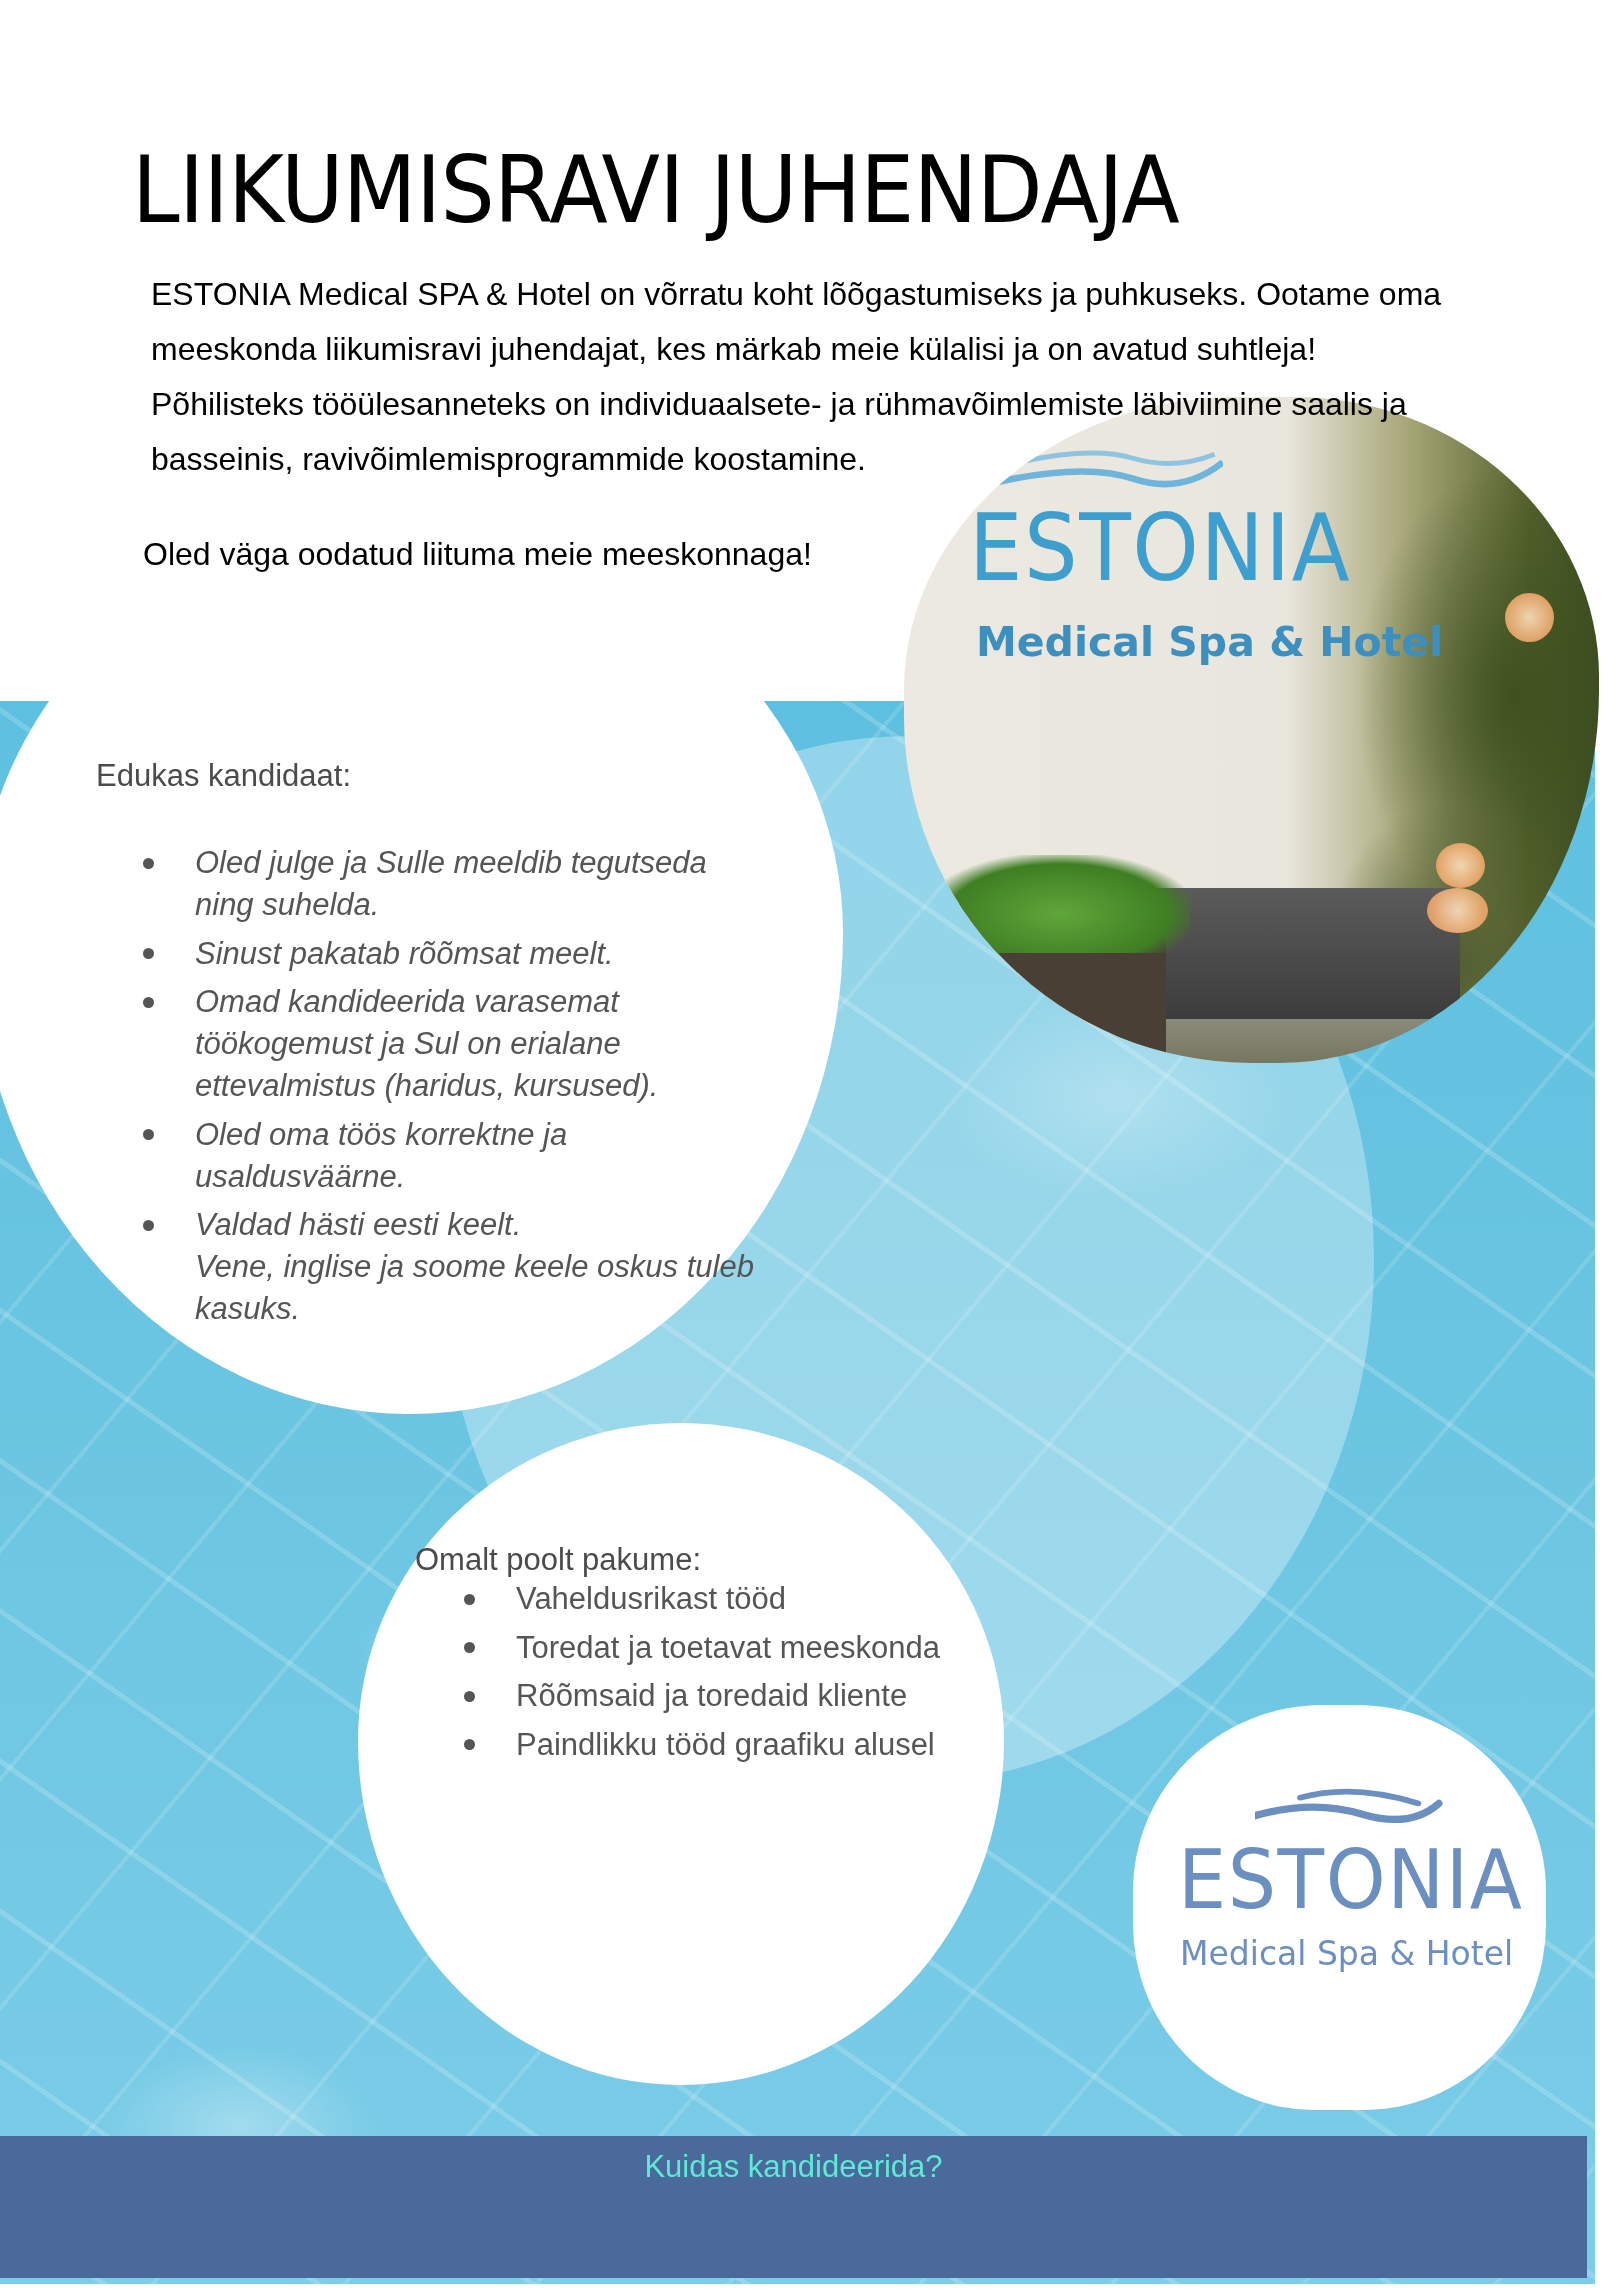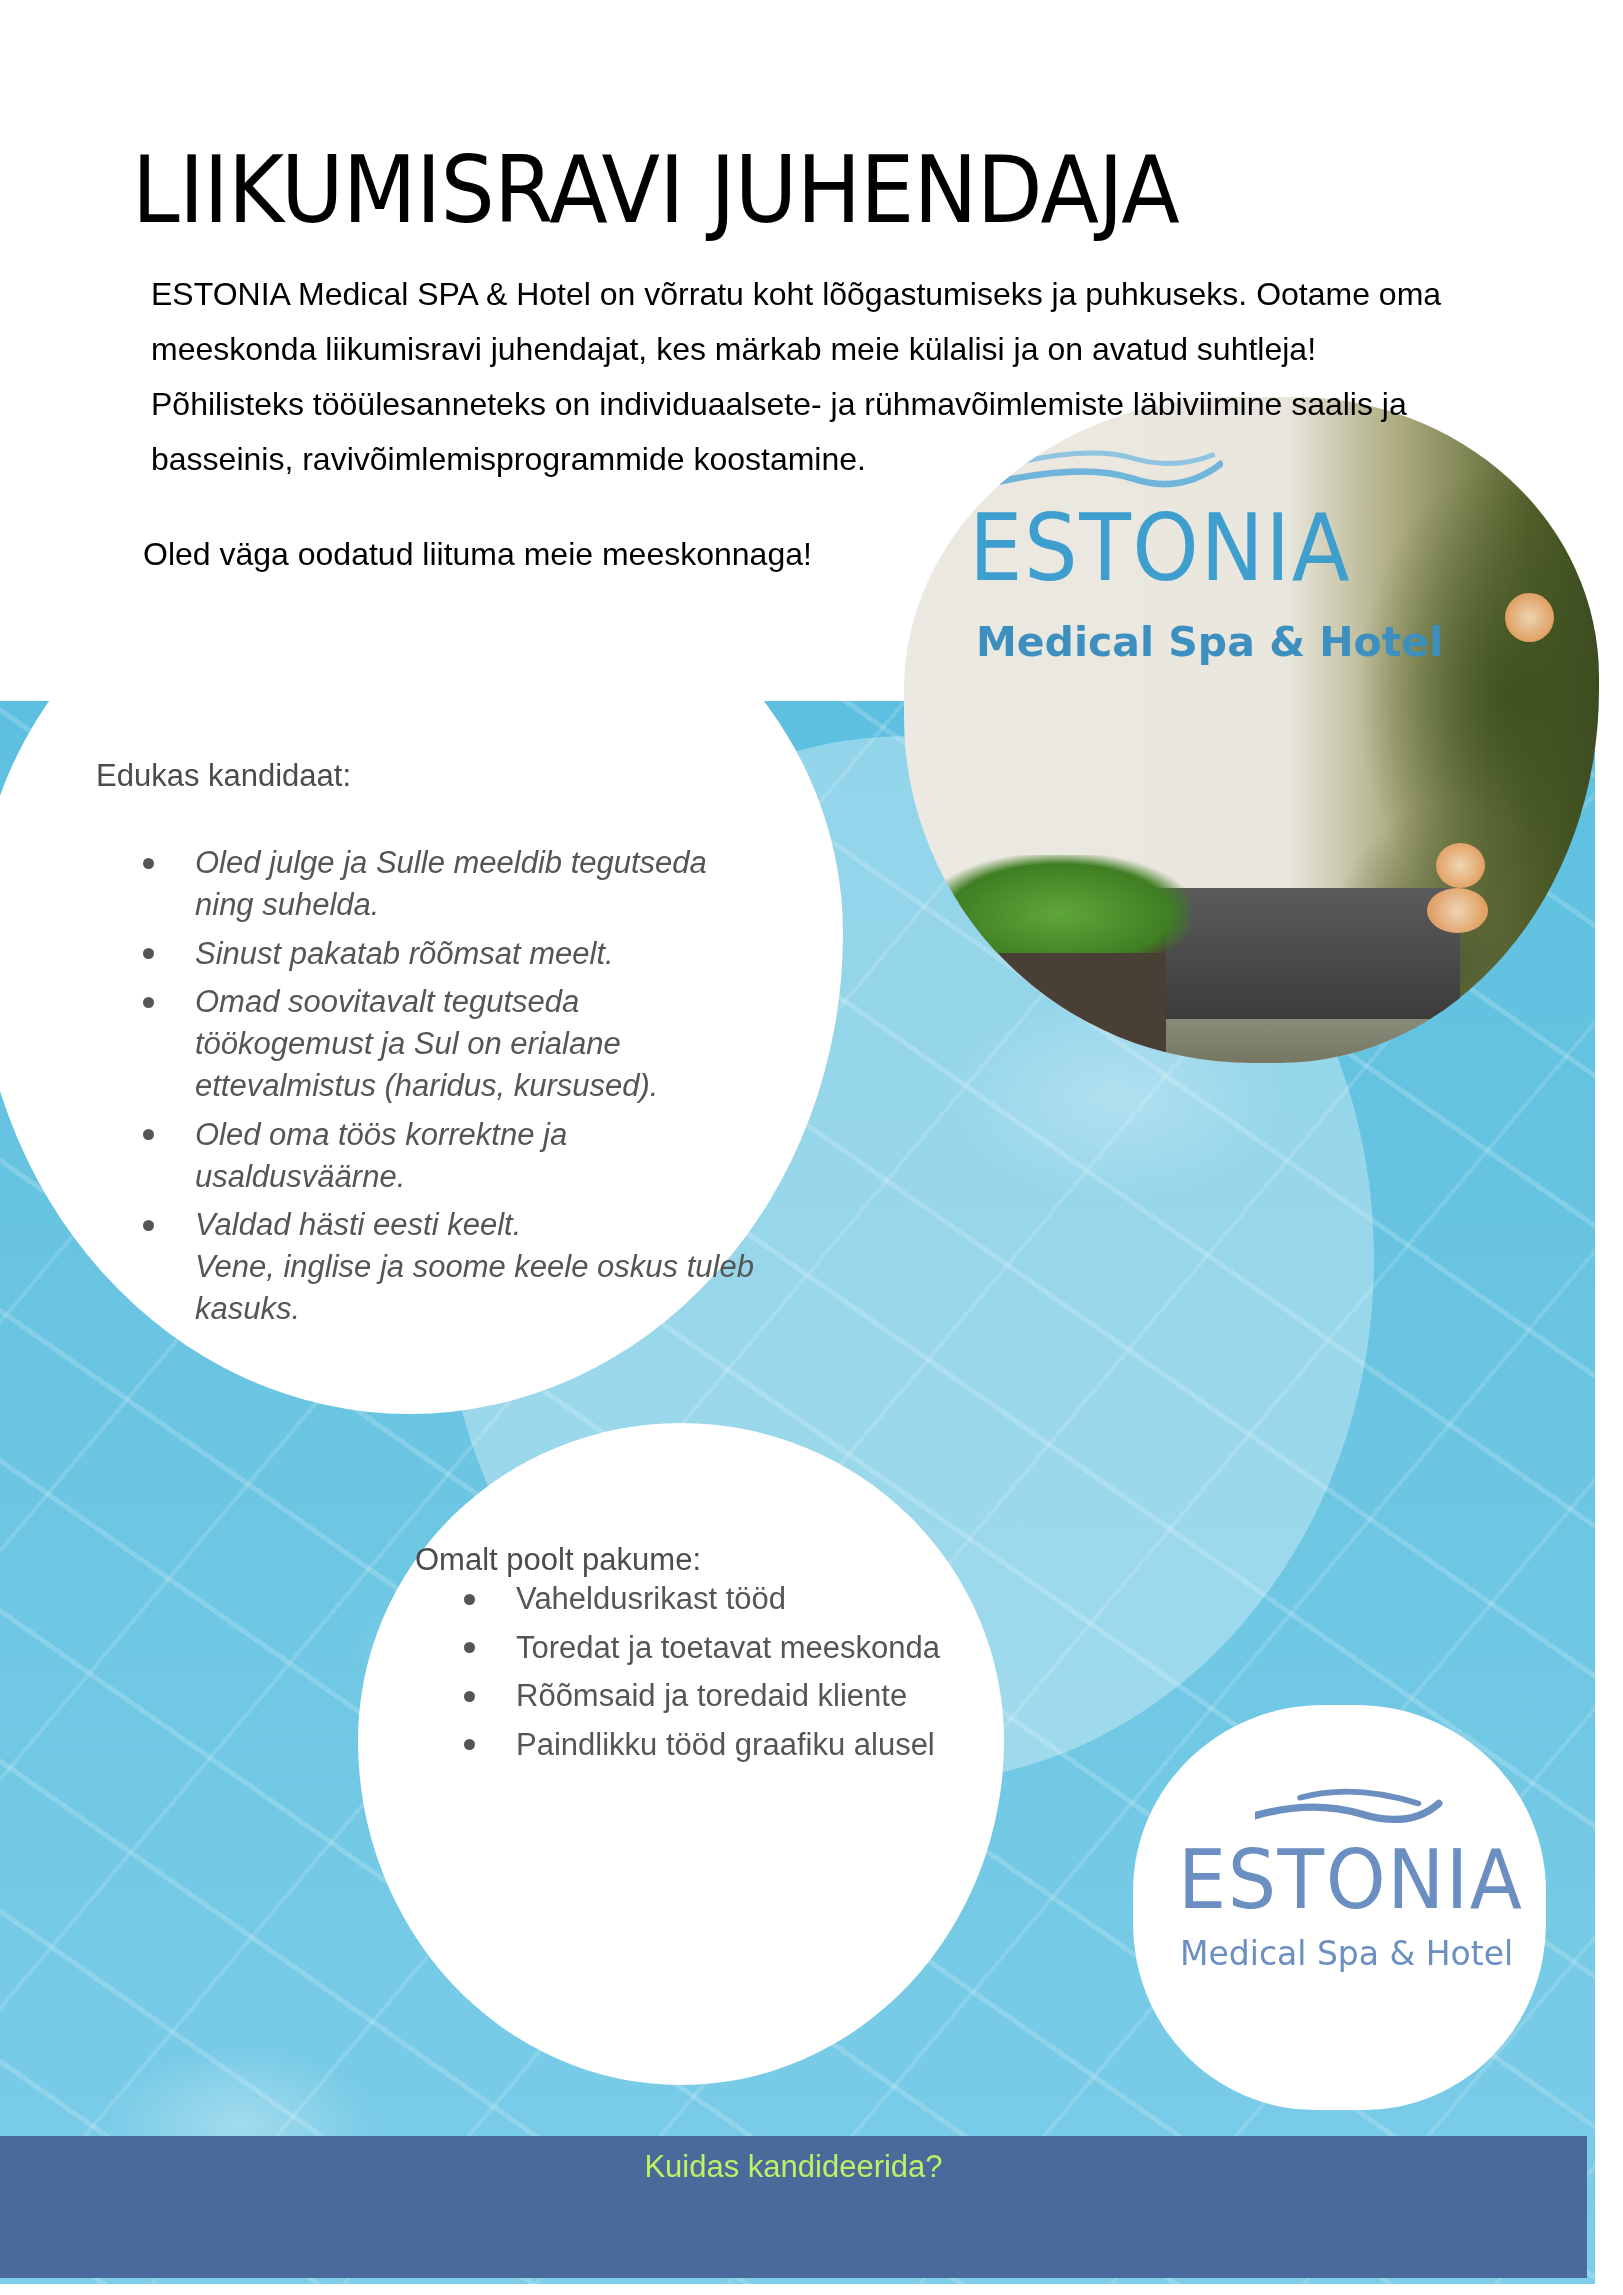--- a/index.html
+++ b/index.html
@@ -136,21 +136,21 @@
       white-space: nowrap;
     }
 
     
     .banner {
       position: absolute; left: 0; top: 2136px; width: 1587px; height: 142px;
       background: #4a6a9c; color: #ffffff; text-align: center;
     }
     .banner-title {
       position: absolute; left: 0; right: 0; top: 13px;
-      font-size: 31px; color: #bef264;
+      font-size: 31px; color: #5eead4;
     }
     .banner-body {
       position: absolute; left: 114px; right: 114px; top: 57px;
       font-size: 28px; line-height: 36px; color: #ffffff; font-weight: normal;
     }
   </style>
 </head>
 <body>
 
 <div class="pool"></div>
@@ -192,21 +192,21 @@
     <span class="bullet"></span>
     <span class="line">Oled julge ja Sulle meeldib tegutseda</span>
     <span class="line">ning  suhelda.</span>
   </li>
   <li>
     <span class="bullet"></span>
     <span class="line">Sinust pakatab rõõmsat meelt.</span>
   </li>
   <li>
     <span class="bullet"></span>
-    <span class="line">Omad soovitavalt tegutseda</span>
+    <span class="line">Omad kandideerida varasemat</span>
     <span class="line">töökogemust ja Sul on erialane</span>
     <span class="line">ettevalmistus (haridus, kursused).</span>
   </li>
   <li>
     <span class="bullet"></span>
     <span class="line">Oled oma töös korrektne ja</span>
     <span class="line">usaldusväärne.</span>
   </li>
   <li>
     <span class="bullet"></span>

